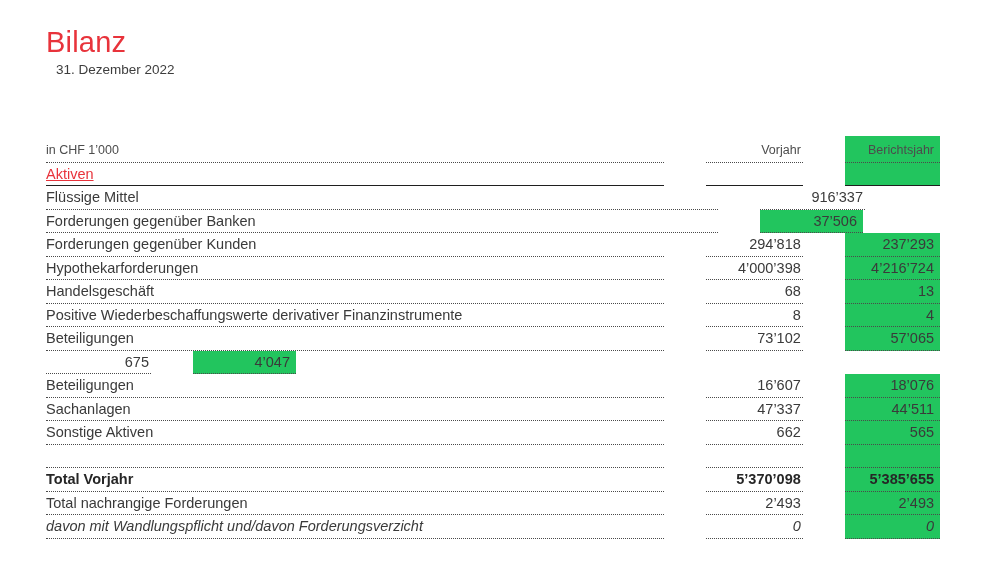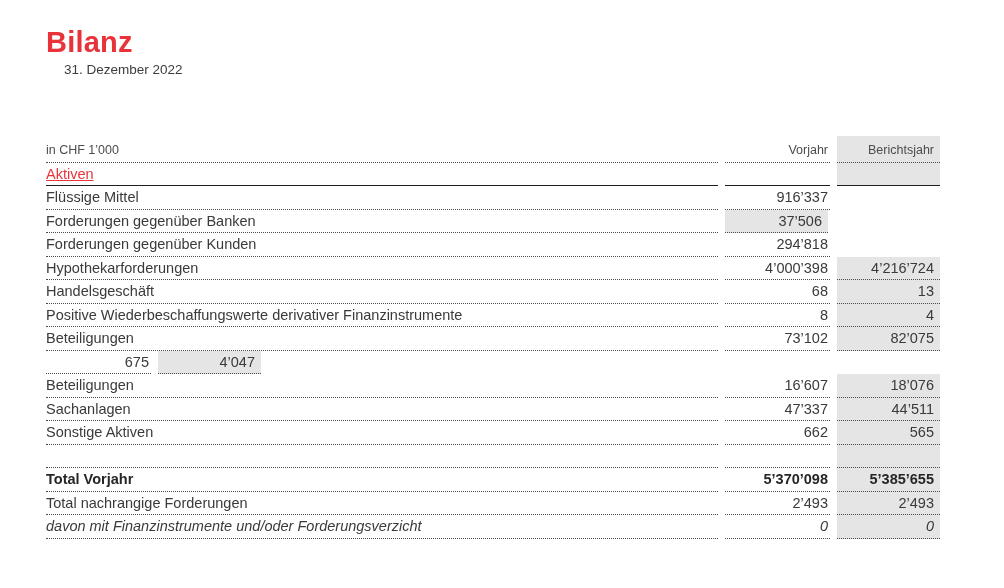--- a/index.html
+++ b/index.html
@@ -9,48 +9,48 @@
     height: 588px;
     background: #ffffff;
     font-family: "Liberation Sans", "DejaVu Sans", sans-serif;
     overflow: hidden;
   }
   .title {
     position: absolute;
     left: 46px;
     top: 26px;
     font-size: 29px;
-    font-weight: 700;
+    font-weight: 400;
     color: #e8333b;
     letter-spacing: 0.2px;
   }
   .subtitle {
     position: absolute;
-    left: 64px;
+    left: 56px;
     top: 62px;
     font-size: 13.5px;
     color: #3d3d3d;
   }
   .table {
     position: absolute;
     left: 46px;
     top: 136px;
     width: 894px;
   }
-  .row { display: flex; }
+  .row { display: flex; gap: 35px; }
   .cell {
     box-sizing: border-box;
     display: flex;
     align-items: center;
     overflow: hidden;
     white-space: nowrap;
   }
   .c1 { width: 672px; margin-right: 7px; }
   .c2 { width: 105px; margin-right: 7px; justify-content: flex-end; padding-right: 2px; }
-  .c3 { width: 103px; justify-content: flex-end; padding-right: 6px; background: #e5e5e5; }
+  .c3 { width: 103px; justify-content: flex-end; padding-right: 6px; background: #22c55e; }
 
   .header-row { height: 27px; font-size: 12.5px; color: #4c4c4c; }
   .header-row .cell { align-items: flex-end; padding-bottom: 5px; border-bottom: 1px dotted #4a4a4a; }
   .header-row .c2, .header-row .c3 { justify-content: flex-end; }
 
   .section-row { height: 23px; font-size: 14.5px; }
   .section-row .cell { border-bottom: 1.5px solid #1f1f1f; }
   .section-row .c1 { color: #e8333b; text-decoration: underline; }
 
   .body-row { height: 23.5px; font-size: 14.5px; color: #3a3a3a; }
@@ -86,40 +86,41 @@
           <div class="cell c1">Flüssige Mittel</div>
           <div class="cell c2">916’337</div>
         </div>
         <div class="row body-row">
           <div class="cell c1">Forderungen gegenüber Banken</div>
           <div class="cell c3">37’506</div>
         </div>
         <div class="row body-row">
           <div class="cell c1">Forderungen gegenüber Kunden</div>
           <div class="cell c2">294’818</div>
+          <div class="cell c3">237’293</div>
         </div>
         <div class="row body-row">
           <div class="cell c1">Hypothekarforderungen</div>
           <div class="cell c2">4’000’398</div>
           <div class="cell c3">4’216’724</div>
         </div>
         <div class="row body-row">
           <div class="cell c1">Handelsgeschäft</div>
           <div class="cell c2">68</div>
           <div class="cell c3">13</div>
         </div>
         <div class="row body-row">
           <div class="cell c1">Positive Wiederbeschaffungswerte derivativer Finanzinstrumente</div>
           <div class="cell c2">8</div>
           <div class="cell c3">4</div>
         </div>
         <div class="row body-row">
           <div class="cell c1">Beteiligungen</div>
           <div class="cell c2">73’102</div>
-          <div class="cell c3">82’075</div>
+          <div class="cell c3">57’065</div>
         </div>
         <div class="row body-row">
           <div class="cell c2">675</div>
           <div class="cell c3">4’047</div>
         </div>
         <div class="row body-row">
           <div class="cell c1">Beteiligungen</div>
           <div class="cell c2">16’607</div>
           <div class="cell c3">18’076</div>
         </div>
@@ -142,20 +143,20 @@
           <div class="cell c1">Total Vorjahr</div>
           <div class="cell c2">5’370’098</div>
           <div class="cell c3">5’385’655</div>
         </div>
         <div class="row body-row">
           <div class="cell c1">Total nachrangige Forderungen</div>
           <div class="cell c2">2’493</div>
           <div class="cell c3">2’493</div>
         </div>
         <div class="row body-row italic">
-          <div class="cell c1">davon mit Finanzinstrumente und/oder Forderungsverzicht</div>
+          <div class="cell c1">davon mit Wandlungspflicht und/davon Forderungsverzicht</div>
           <div class="cell c2">0</div>
           <div class="cell c3">0</div>
         </div>
       </div>
 
   </div>
 </div>
 
 </body></html>

